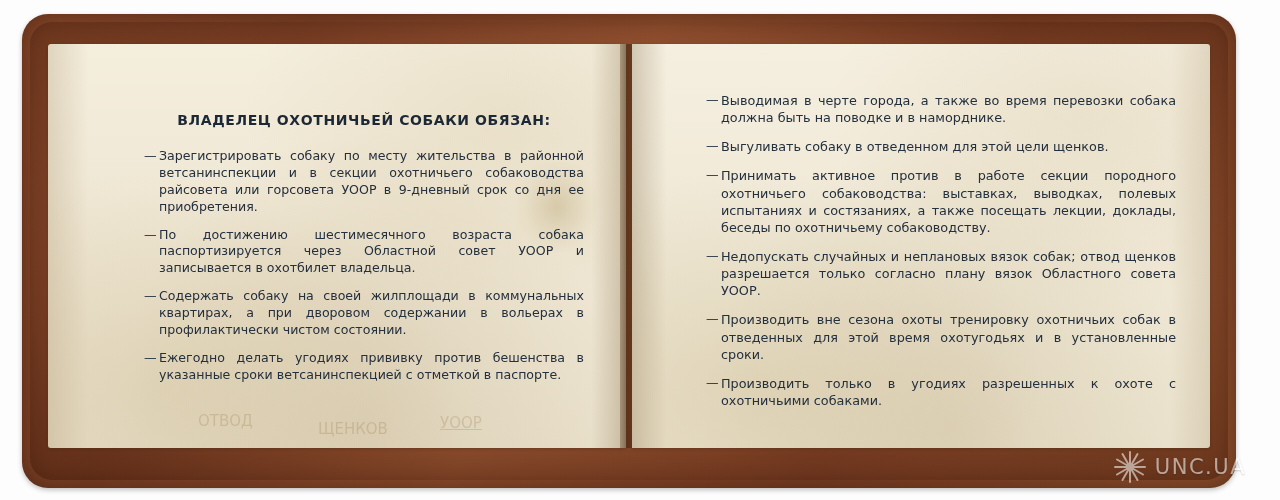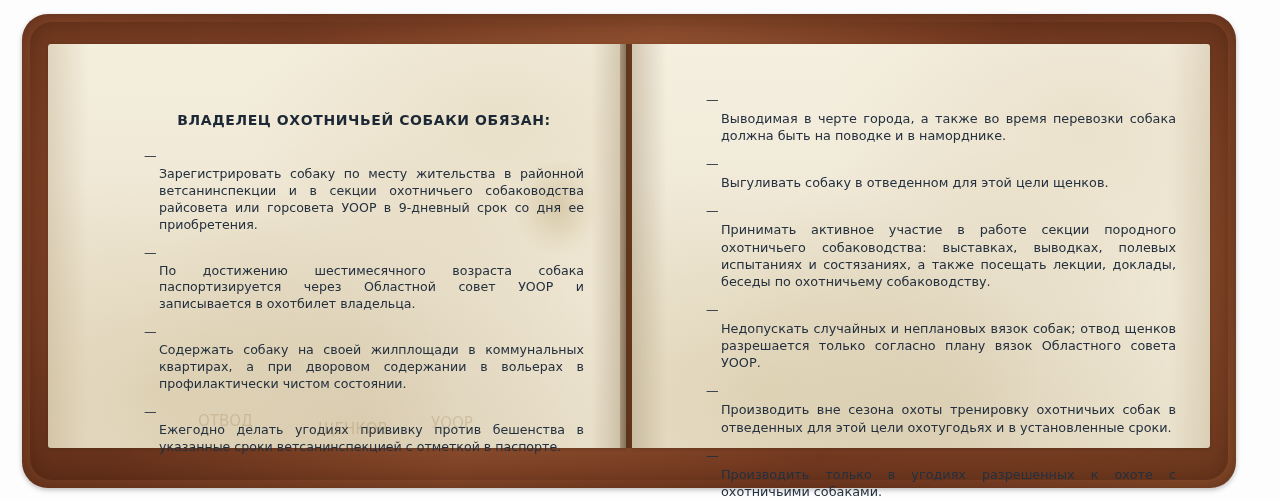--- a/index.html
+++ b/index.html
@@ -143,21 +143,20 @@
     width: 15px;
     color: #24303e;
     font-size: 12.6px;
     line-height: 1.34;
   }
   .bullet-text {
     flex: 1 1 auto;
     text-align: justify;
     text-justify: inter-word;
     hyphens: manual;
-    margin-top: 18px;
   }
   .right-col .bullet-item { margin-bottom: 12px; font-size: 12.8px; }
 
   
   .ghost-marks {
     position: absolute;
     left: 150px;
     bottom: 14px;
     width: 320px;
     height: 26px;
@@ -261,55 +260,73 @@
           <li class="bullet-item">
             <span class="dash">—</span>
             <span class="bullet-text">Ежегодно делать угодиях прививку против бешенства в указанные сроки ветсанинспекцией с отметкой в паспорте.</span>
           </li>
         </ul>
       </div>
 
       <div class="ghost-marks">
         <span style="left:0;top:4px;">ОТВОД</span>
         <span style="left:120px;top:12px;">ЩЕНКОВ</span>
-        <span style="left:233px;top:6px;">УООР</span>
+        <span style="left:242px;top:6px;text-decoration:underline;">УООР</span>
       </div>
     </div>
 
     <div class="gutter"></div>
 
     <div class="page page-right">
       <div class="mottle"></div>
 
       <div class="text-col right-col">
         <ul class="bullet-list">
           <li class="bullet-item">
             <span class="dash">—</span>
             <span class="bullet-text">Выводимая в черте города, а также во время перевозки собака должна быть на поводке и в наморднике.</span>
           </li>
           <li class="bullet-item">
             <span class="dash">—</span>
             <span class="bullet-text">Выгуливать собаку в отведенном для этой цели щенков.</span>
           </li>
           <li class="bullet-item">
             <span class="dash">—</span>
-            <span class="bullet-text">Принимать активное участие в работе секции породного охотничьего собаководства: выставках, выводках, полевых испытаниях и состязаниях, а также посещать лекции, доклады, беседы по охотничьему собаководству.</span>
+            <span class="bullet-text">Принимать активное против в работе секции породного охотничьего собаководства: выставках, выводках, полевых испытаниях и состязаниях, а также посещать лекции, доклады, беседы по охотничьему собаководству.</span>
           </li>
           <li class="bullet-item">
             <span class="dash">—</span>
             <span class="bullet-text">Недопускать случайных и неплановых вязок собак; отвод щенков разрешается только согласно плану вязок Областного совета УООР.</span>
           </li>
           <li class="bullet-item">
             <span class="dash">—</span>
-            <span class="bullet-text">Производить вне сезона охоты тренировку охотничьих собак в отведенных для этой цели охотугодьях и в установленные сроки.</span>
+            <span class="bullet-text">Производить вне сезона охоты тренировку охотничьих собак в отведенных для этой время охотугодьях и в установленные сроки.</span>
           </li>
           <li class="bullet-item">
             <span class="dash">—</span>
             <span class="bullet-text">Производить только в угодиях разрешенных к охоте с охотничьими собаками.</span>
           </li>
         </ul>
       </div>
     </div>
 
   </div>
 
+  <div class="watermark">
+    <div class="wm-sun">
+      <div class="core"></div>
+      <div class="ray" style="transform: rotate(0deg);"></div>
+      <div class="ray" style="transform: rotate(30deg);"></div>
+      <div class="ray" style="transform: rotate(60deg);"></div>
+      <div class="ray" style="transform: rotate(90deg);"></div>
+      <div class="ray" style="transform: rotate(120deg);"></div>
+      <div class="ray" style="transform: rotate(150deg);"></div>
+      <div class="ray" style="transform: rotate(180deg);"></div>
+      <div class="ray" style="transform: rotate(210deg);"></div>
+      <div class="ray" style="transform: rotate(240deg);"></div>
+      <div class="ray" style="transform: rotate(270deg);"></div>
+      <div class="ray" style="transform: rotate(300deg);"></div>
+      <div class="ray" style="transform: rotate(330deg);"></div>
+    </div>
+    <div class="wm-text">UNC.UA</div>
+  </div>
 
 </div>
 
 </body></html>

